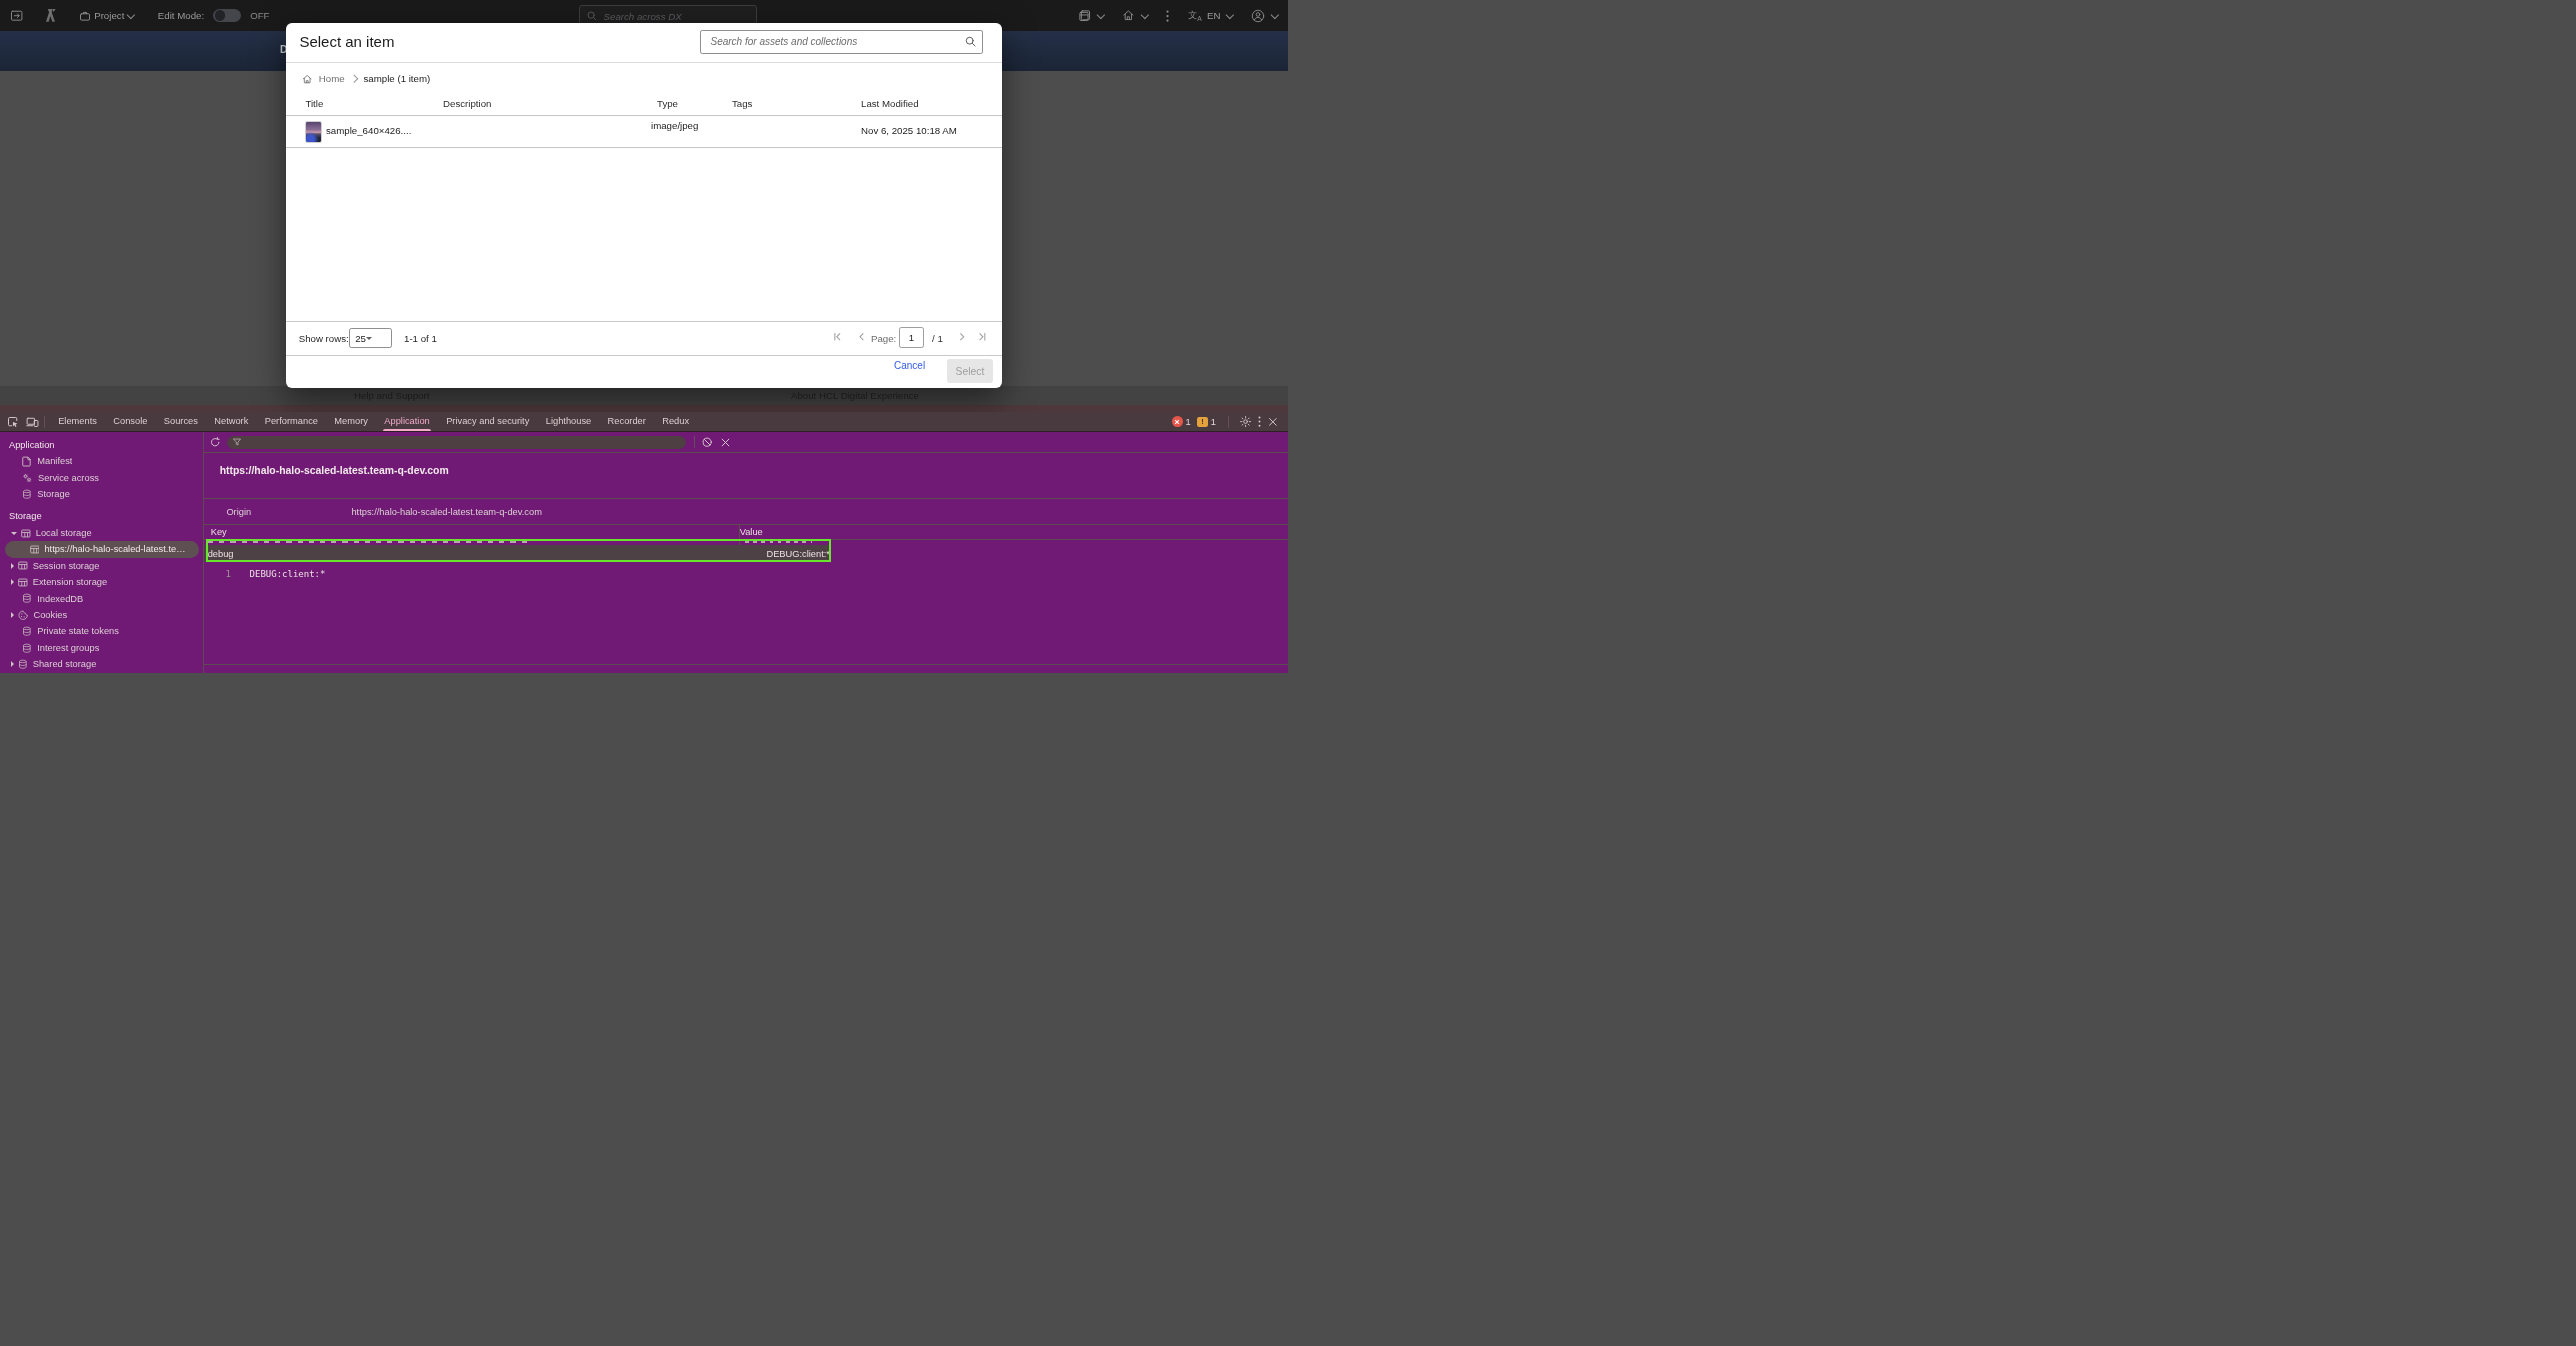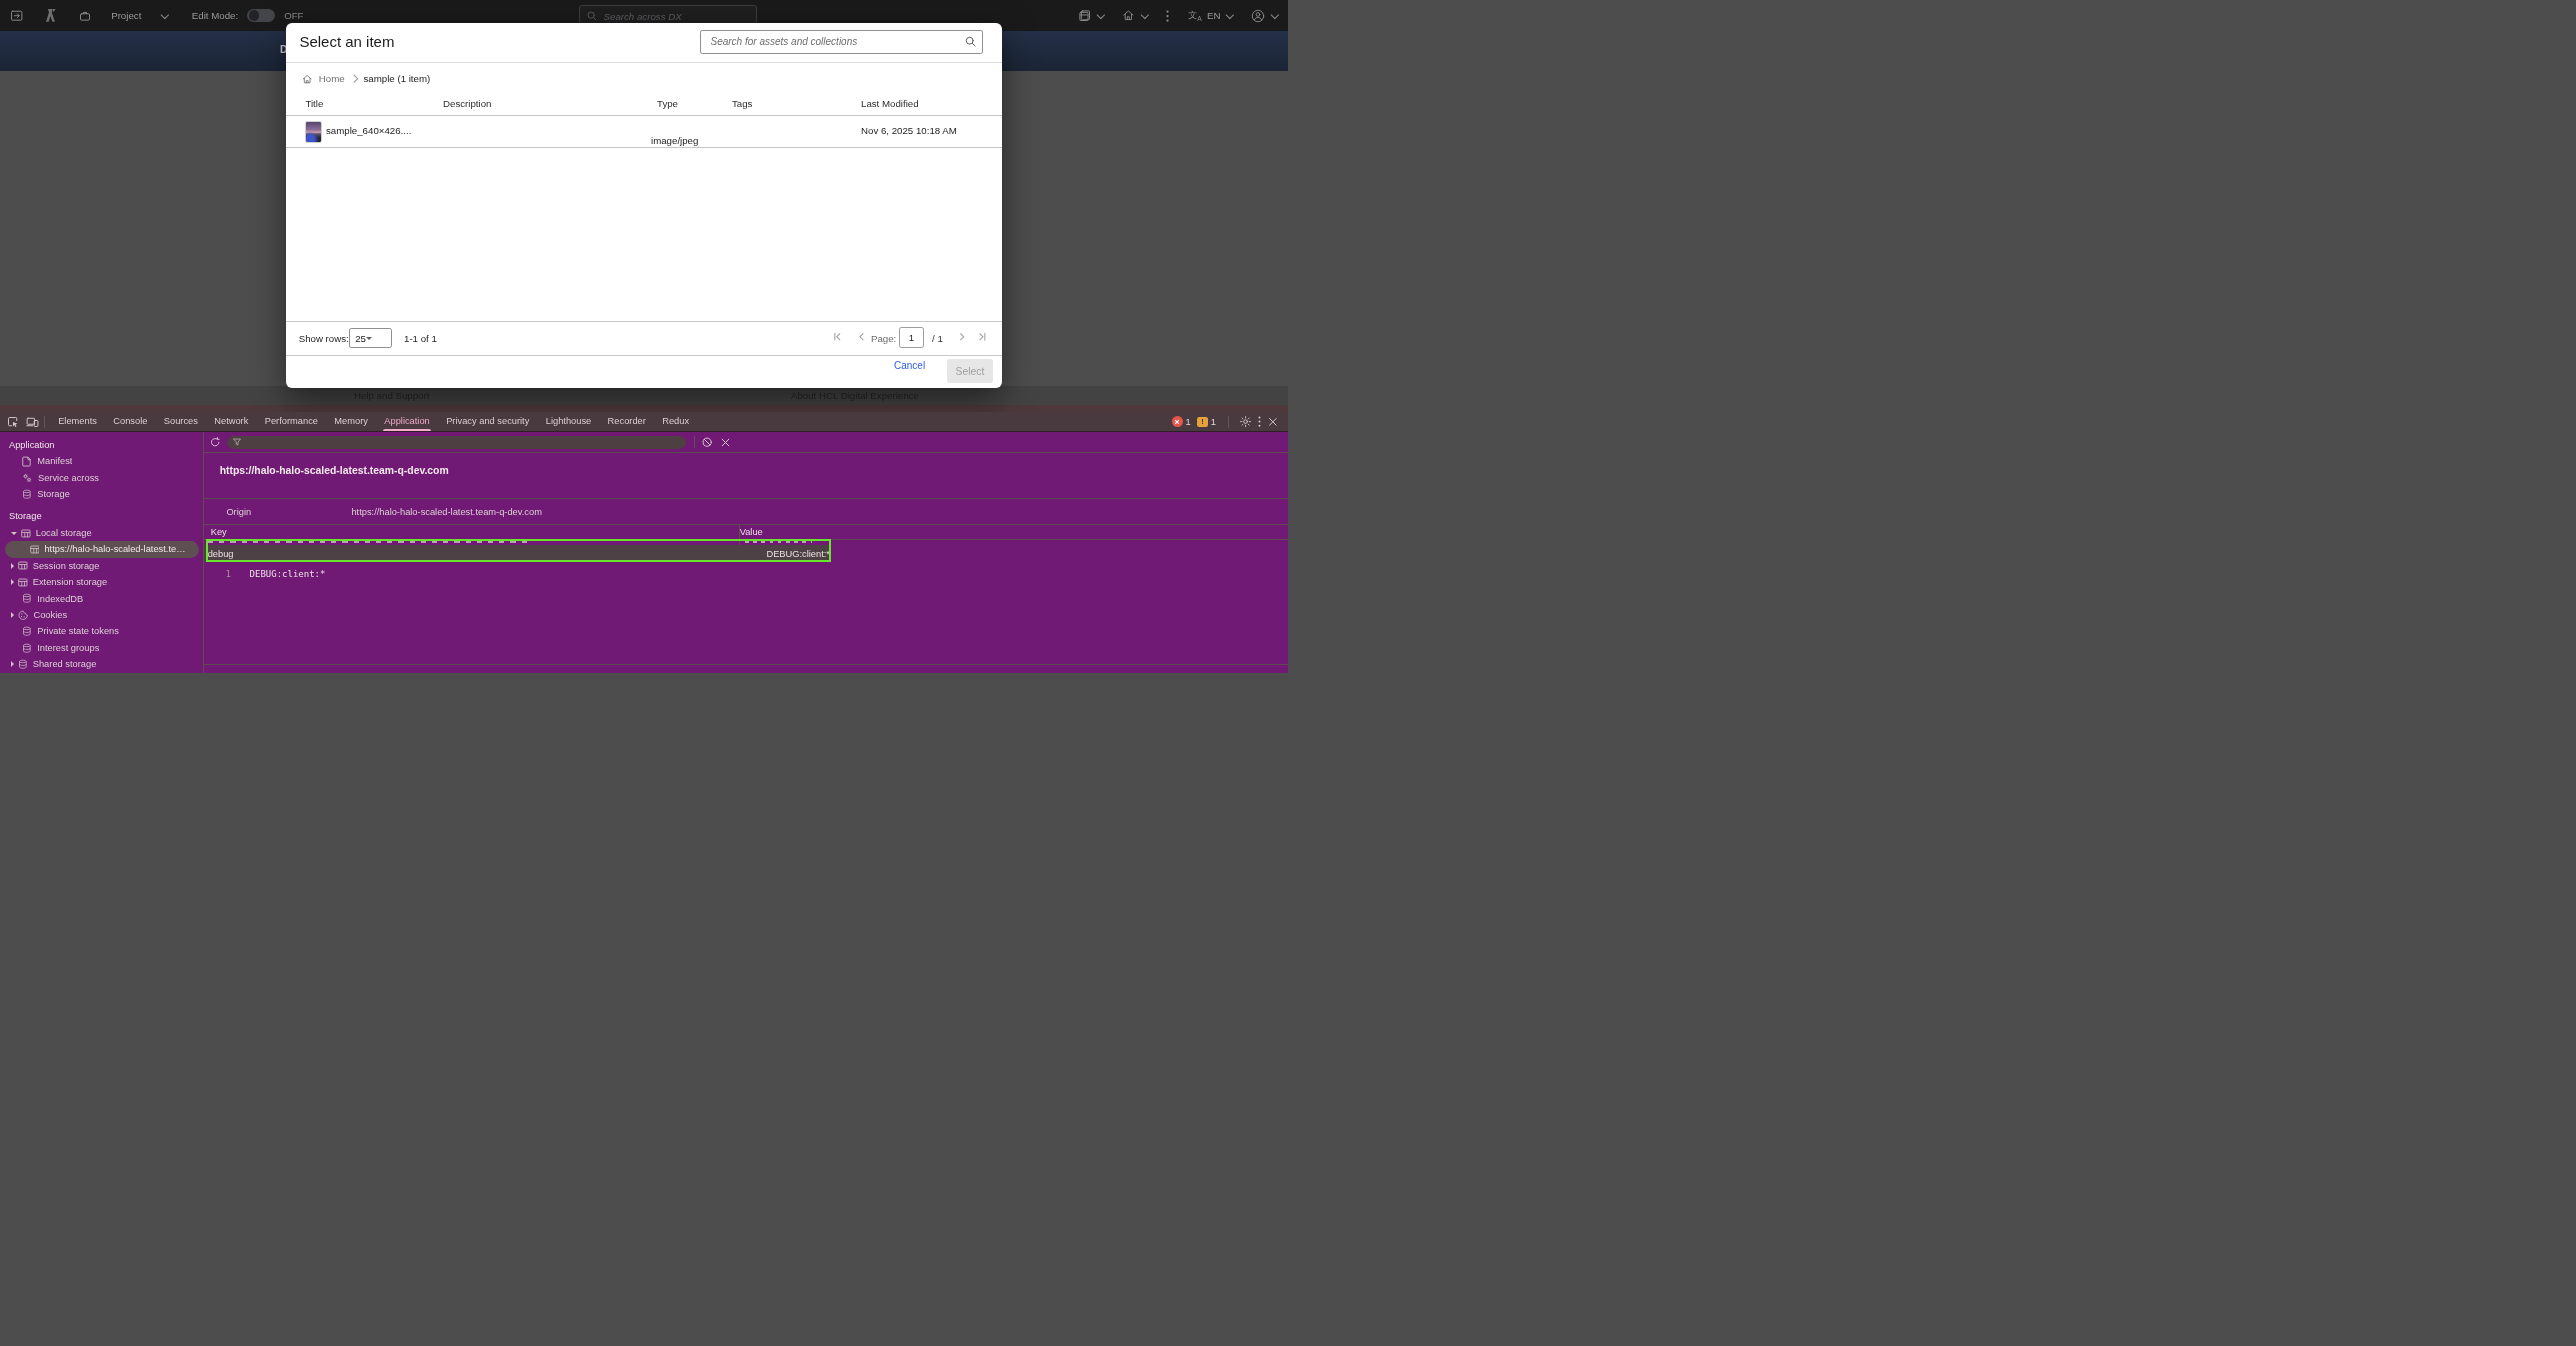--- a/index.html
+++ b/index.html
@@ -40,21 +40,21 @@
   .bc{top:49px;height:13.4px;color:#6f6f6f;}
   .bc .cur{color:#1c1c1c;}
   .th{top:75px;font-size:9.7px;color:#2d2d2d;}
   .col-title{left:19.4px;} .col-desc{left:157px;} .col-type{left:371px;} .col-tags{left:446px;} .col-mod{left:575px;}
   #mrow{left:0;top:92px;width:716px;height:32px;border-bottom:0.7px solid #c6c6c6;}
   #mrow .thumb{position:absolute;left:19.4px;top:6px;width:15px;height:20px;border-radius:2.2px;border:0.7px solid #cfcfcf;
     background:
       radial-gradient(circle at 30% 88%, rgba(64,90,220,.9) 0 18%, transparent 40%),
       linear-gradient(180deg,#57446e 0%,#8a6d97 38%,#c99aa8 52%,#58506a 60%,#242a3c 78%,#1b2030 100%);}
   #mrow .rt{position:absolute;left:40px;top:10.4px;color:#1c1c1c;}
-  #mrow .rtype{position:absolute;left:365px;top:20px;}
+  #mrow .rtype{position:absolute;left:365px;top:5px;}
   #mrow .rmod{position:absolute;left:575px;top:10.4px;}
   #m-footer{left:0;top:298px;width:716px;height:33px;border-top:0.7px solid #c9c9c9;border-bottom:0.7px solid #c9c9c9;}
   .rows-select{position:absolute;left:63px;top:6px;width:43px;height:20px;border:0.7px solid #8f8f8f;border-radius:2.2px;box-sizing:border-box;display:flex;align-items:center;padding:0 5.2px;}
   .sel-arrow{width:0;height:0;border-left:3px solid transparent;border-right:3px solid transparent;border-top:3.7px solid #5e5e5e;}
   .pg-ic{color:#9e9e9e;display:inline-flex;align-items:center;}
   #page-input{position:absolute;left:613px;top:5.2px;width:25px;height:21px;border:0.7px solid #9e9e9e;border-radius:2.2px;box-sizing:border-box;text-align:center;font-size:9.7px;color:#1d1d1d;outline:none;font-family:"Liberation Sans",sans-serif;}
   #btn-cancel{left:608px;top:337px;color:#2f5be7;font-size:10px;font-weight:400;cursor:pointer;}
   #btn-select{left:661px;top:336px;width:46px;height:24px;background:#e6e6e6;border:none;border-radius:3px;color:#9f9f9f;font-size:10.4px;font-family:"Liberation Sans",sans-serif;}
 
   
@@ -113,21 +113,21 @@
         <path d="M6 9h6M10 6.5 12.5 9 10 11.5"></path>
       </svg>
   </span>
   <span style="margin-left:19.4px;color:#6f6f6f;">
     <svg width="15" height="12.7" viewBox="0 0 20 17">
         <polygon points="4,17 9.5,0 13,0 7.5,17" fill="#6f6f6f" stroke="none"></polygon>
         <polygon points="6.5,0 10,0 16,17 12.5,17" fill="#6f6f6f" stroke="none"></polygon>
         <polygon points="13,0 17,0 13.5,4.5" fill="#6f6f6f" stroke="none"></polygon>
       </svg>
   </span>
-  <span class="flex" style="margin-left:21px;gap:20px;">
+  <span class="flex" style="margin-left:21px;gap:3px;">
     <span class="ic">
       <svg width="12" height="12" viewBox="0 0 16 16">
           <rect x="2" y="5" width="12" height="8.5" rx="1.5"></rect>
           <path d="M6 5V3.2h4V5"></path>
         </svg>
     </span>
     <span class="txt">Project</span>
     <span class="caret"></span>
   </span>
   <span class="txt" style="margin-left:25px;">Edit Mode:</span>

